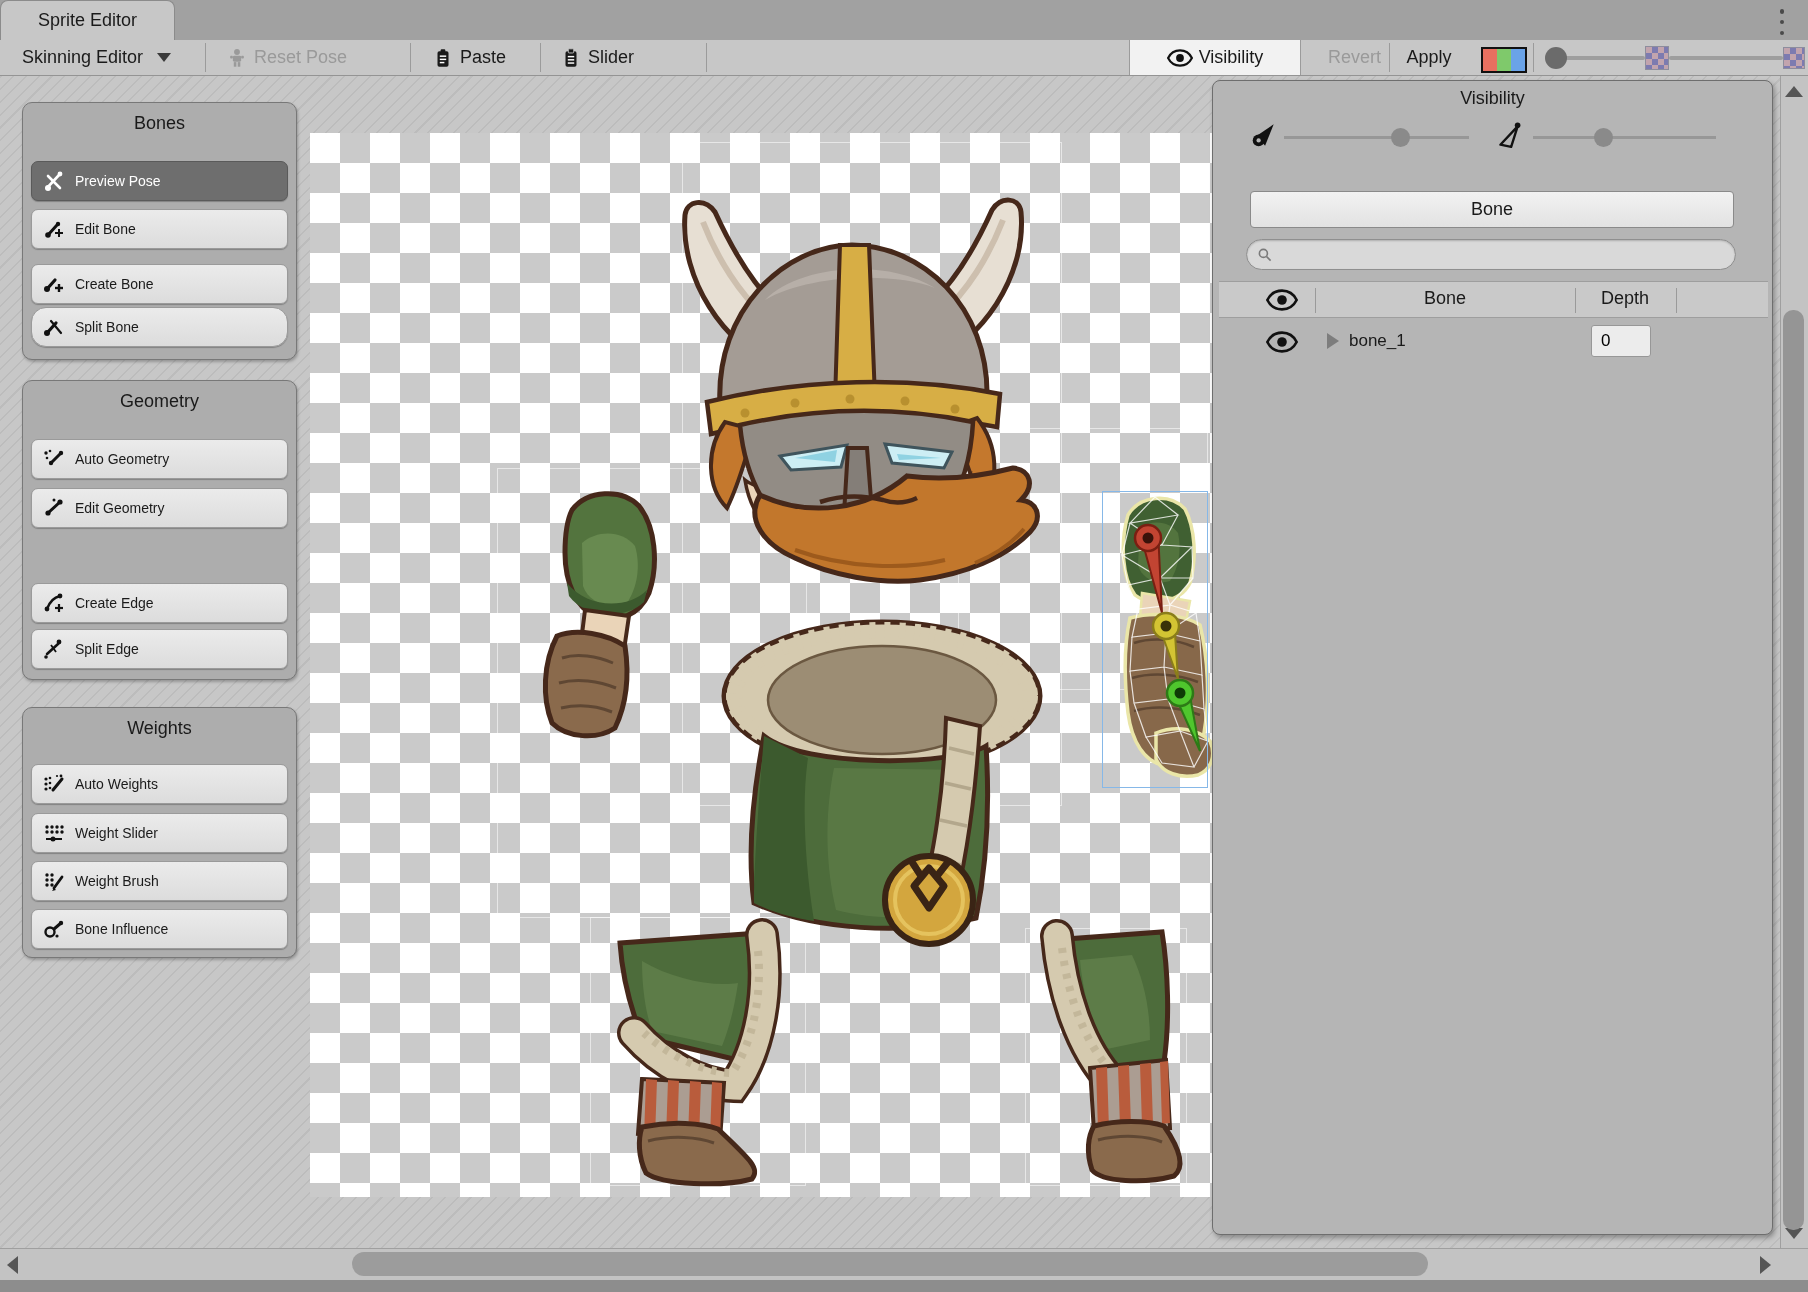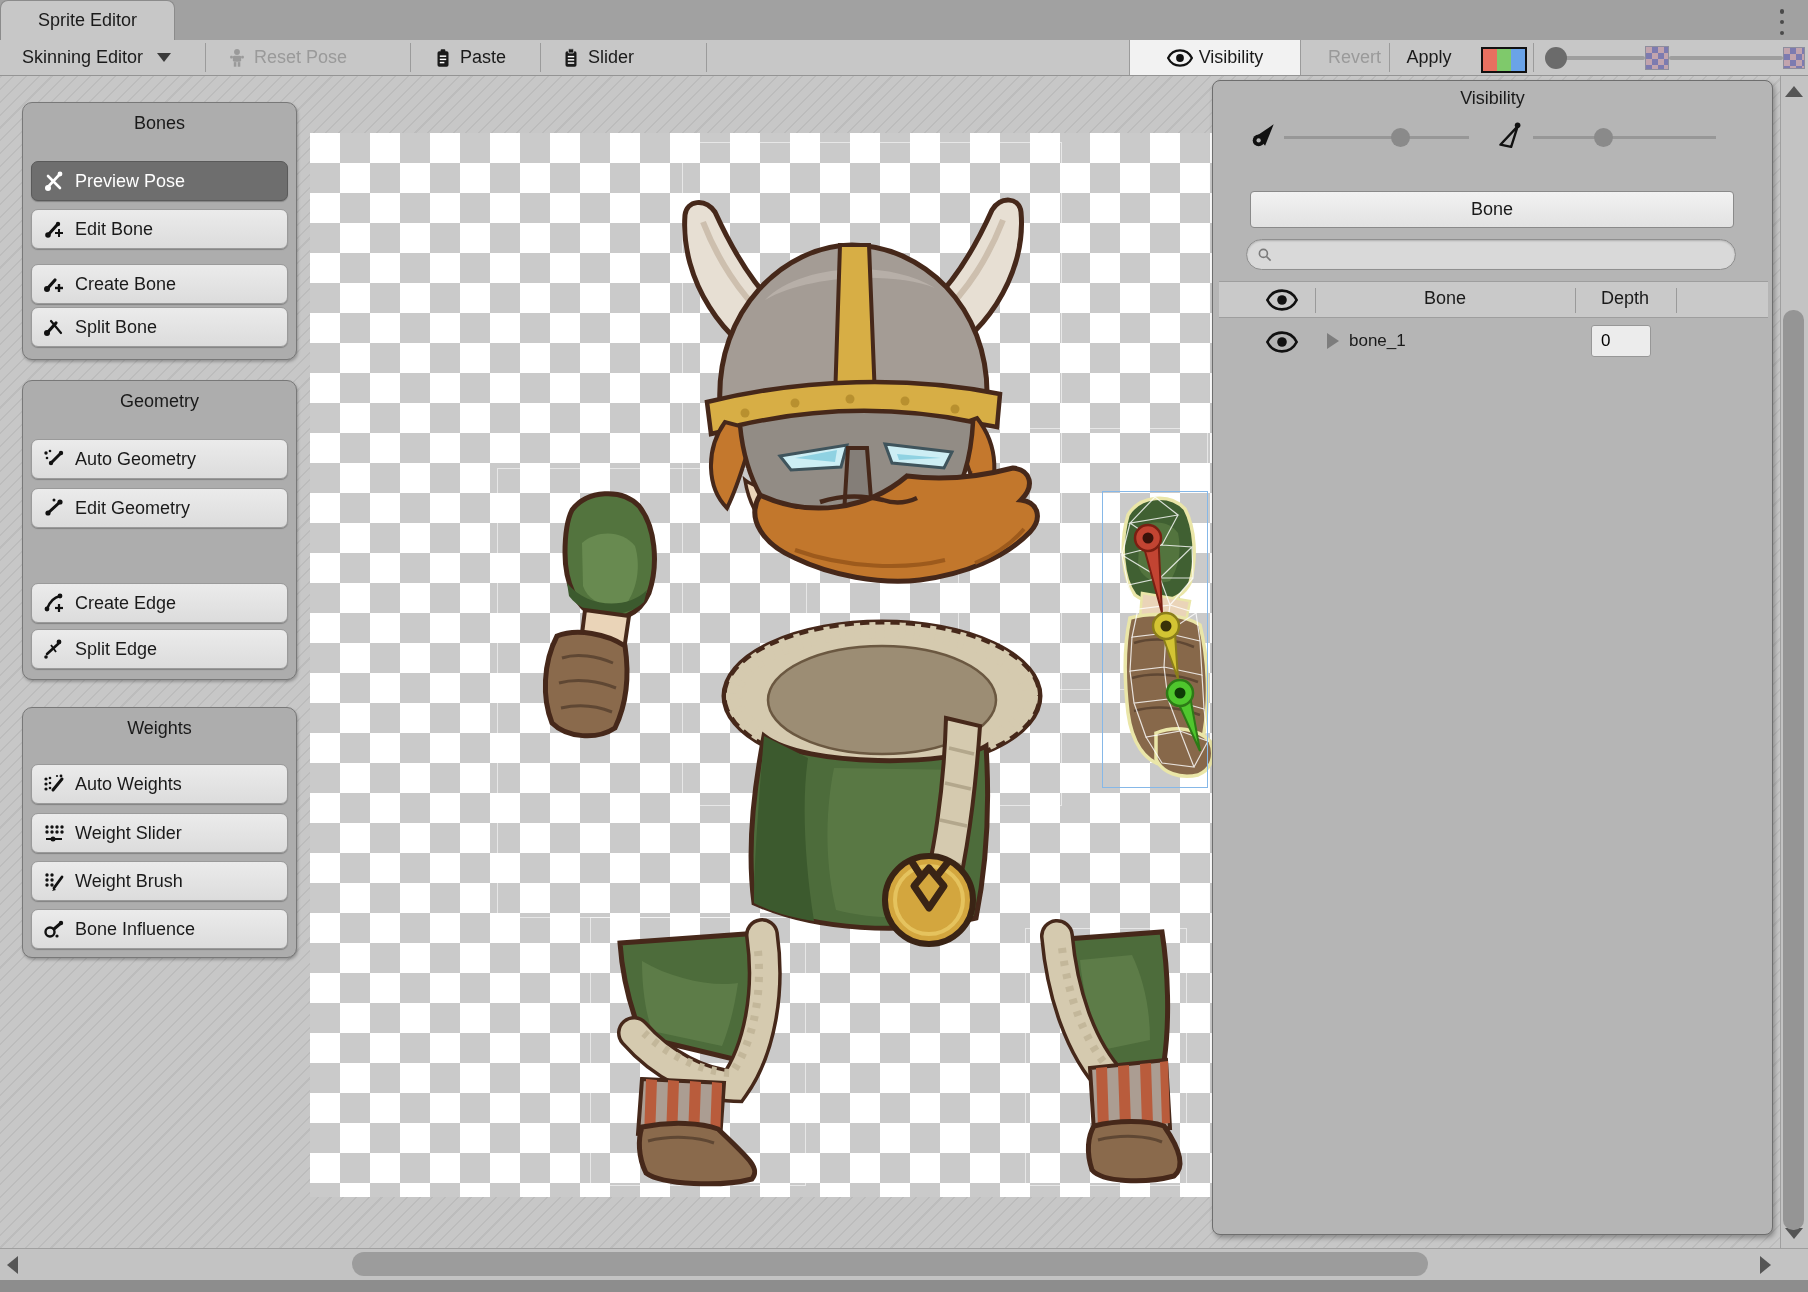--- a/index.html
+++ b/index.html
@@ -39,21 +39,21 @@
     background-size:60px 60px; background-position:0 0,30px 30px; }
   .faint { border:1px solid rgba(255,255,255,0.55); pointer-events:none; }
   .sel-rect { border:1.5px solid #86b8e8; pointer-events:none; }
 
   
   .tpanel { left:22px; width:275px; background:#adadad; border:1.5px solid #787878; border-radius:10px;
             box-shadow:1px 2px 3px rgba(0,0,0,0.25); }
   .tpanel h3 { font-size:18px; font-weight:normal; text-align:center; padding-top:10px; }
   .pbtn { position:absolute; left:8px; width:257px; height:40px; border-radius:7px;
           background:linear-gradient(#ebebeb,#dcdcdc); border:1px solid #9a9a9a;
-          display:flex; align-items:center; gap:9px; padding:0 10px; font-size:18px;
+          display:flex; align-items:center; gap:9px; padding:0 10px; font-size:14px;
           box-shadow:0 1px 1px rgba(0,0,0,0.25); }
   .pbtn.active { background:#6e6e6e; color:#fff; border-color:#5a5a5a; }
   .pbtn svg { flex:0 0 auto; }
 
   
   .vpanel { left:1212px; top:80px; width:561px; height:1155px; background:#b5b5b5; border:1.5px solid #6e6e6e;
             border-radius:8px; box-shadow:2px 3px 5px rgba(0,0,0,0.3); }
   .vpanel .title { position:absolute; top:7px; left:0; width:100%; text-align:center; font-size:18px; }
   .vslider-track { position:absolute; top:55px; height:3px; background:#979797; }
   .vslider-handle { position:absolute; top:47px; width:19px; height:19px; border-radius:50%; background:#8a8a8a; }
@@ -314,21 +314,21 @@
     <svg width="24" height="24" viewBox="0 0 24 24">
       <line x1="5" y1="17" x2="13" y2="8" stroke="#111" stroke-width="3.2" stroke-linecap="round"></line>
       <circle cx="5" cy="17" r="3" fill="#111"></circle>
       <g stroke="#111" stroke-width="2.4">
           <line x1="17" y1="12" x2="17" y2="20"></line>
           <line x1="13" y1="16" x2="21" y2="16"></line>
         </g>
     </svg>
     <span>Create Bone</span>
   </div>
-  <div class="pbtn" style="top:204px;">
+  <div class="pbtn" style="top:204px;border-radius:15px;">
     <svg width="24" height="24" viewBox="0 0 24 24">
       <line x1="5" y1="18" x2="14" y2="8" stroke="#111" stroke-width="3.2" stroke-linecap="round"></line>
       <circle cx="5" cy="18" r="3" fill="#111"></circle>
       <line x1="9" y1="6" x2="19" y2="18" stroke="#111" stroke-width="2.2" stroke-linecap="round"></line>
     </svg>
     <span>Split Bone</span>
   </div>
 </div>
 
 <div class="abs tpanel" style="top:380px; height:300px;">

